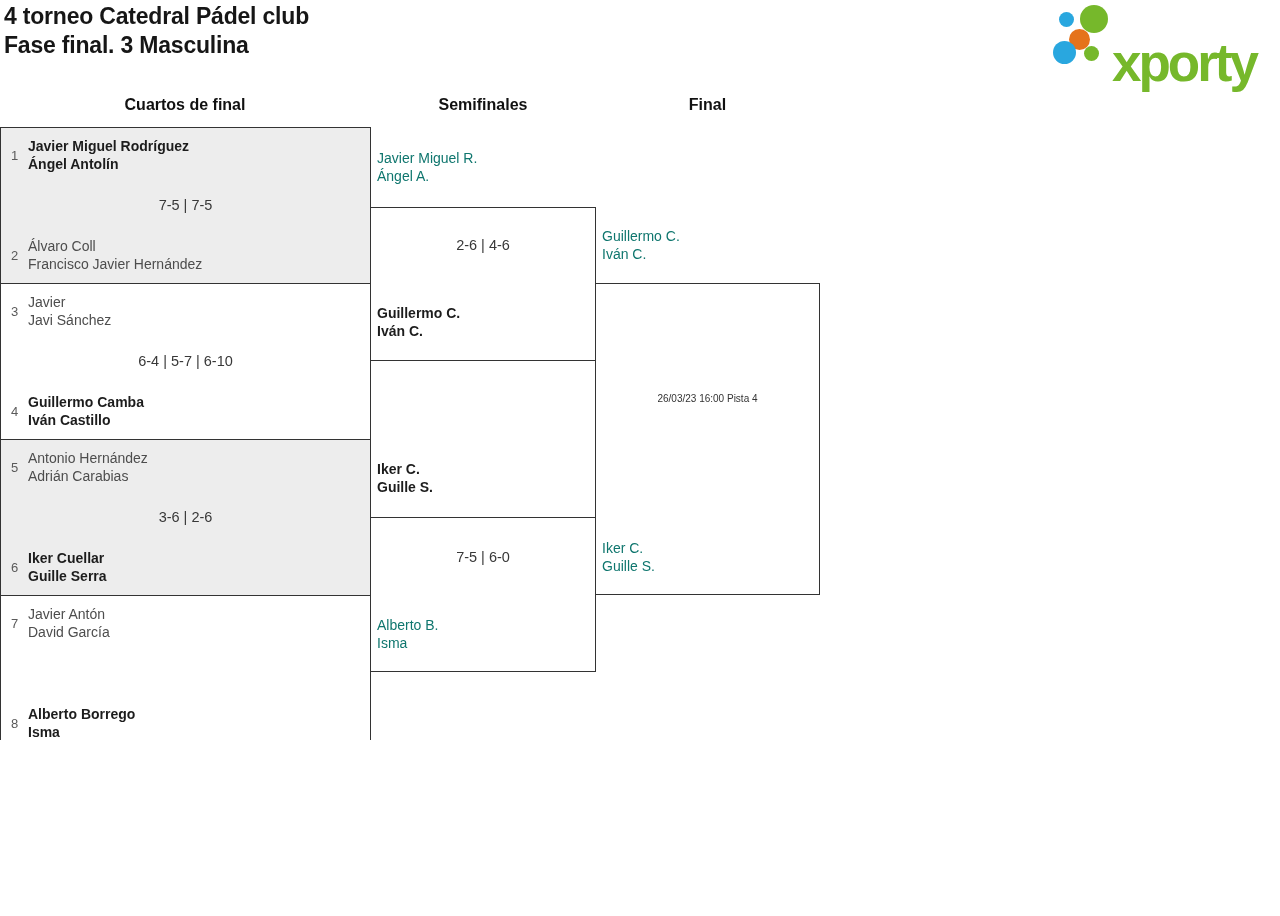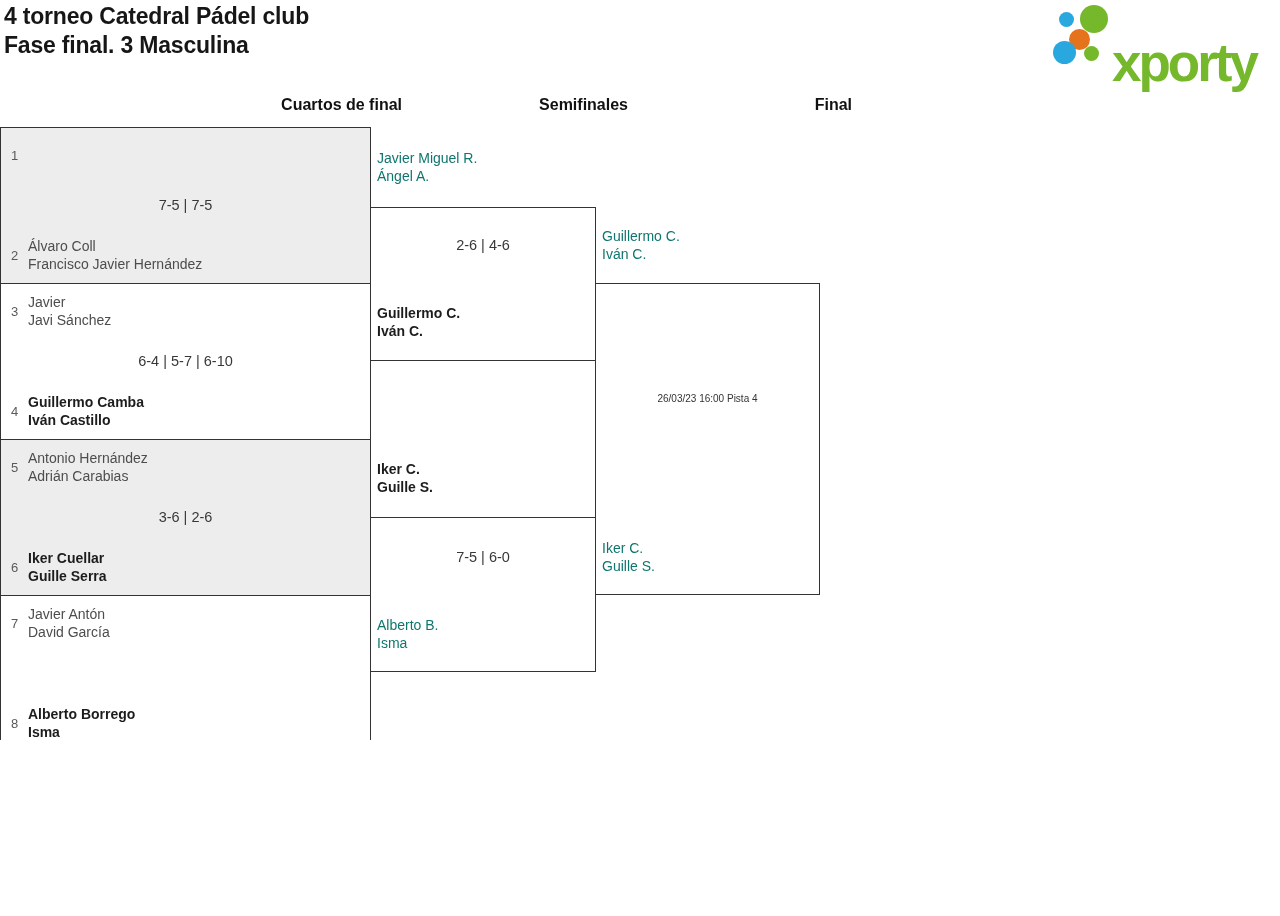--- a/index.html
+++ b/index.html
@@ -13,22 +13,22 @@
   .logo{position:absolute;left:1048px;top:3px;width:230px;height:66px;cursor:pointer;}
   .dot{position:absolute;border-radius:50%;}
   .dot-blue-small {left:11px;top:9px;width:15px;height:15px;background:#29A7DF;}
   .dot-green-big  {left:32px;top:2px;width:28px;height:28px;background:#76B82B;}
   .dot-orange     {left:21px;top:26px;width:21px;height:21px;background:#E5731B;}
   .dot-blue-big   {left:5px;top:38px;width:23px;height:23px;background:#29A7DF;}
   .dot-green-small{left:36px;top:43px;width:15px;height:15px;background:#76B82B;}
   .wordmark{position:absolute;left:64px;top:1px;font-size:53px;line-height:1;
             font-weight:bold;letter-spacing:-3px;color:#76B82B;margin-top:32px;}
   
-  .round-header{position:absolute;top:96px;height:22px;text-align:right;
-                font-size:16px;font-weight:bold;color:#111;padding-left:32px;}
+  .round-header{position:absolute;top:96px;height:22px;text-align:center;
+                font-size:16px;font-weight:bold;color:#111;}
   .rh-qf{left:0;width:370px;}
   .rh-sf{left:370px;width:226px;}
   .rh-f {left:595px;width:225px;}
   
   .qf-card{position:absolute;left:0;width:371px;height:157px;box-sizing:border-box;
            border:1px solid #333;display:flex;flex-direction:column;
            justify-content:space-between;padding:9px 0 10px 0;}
   .qf-card.alt{background:#EDEDED;}
   .qf1{top:127px;} .qf2{top:283px;} .qf3{top:439px;} .qf4{top:595px;}
   .trow{display:flex;align-items:center;min-height:36px;}
@@ -71,20 +71,24 @@
     <span class="wordmark">xporty</span>
   </div>
 
   <div class="round-header rh-qf">Cuartos de final</div>
   <div class="round-header rh-f">Final</div>
   <div class="round-header rh-sf">Semifinales</div>
 
   <div class="qf-card qf1 alt">
     <div class="trow">
       <span class="seed">1</span>
+      <div class="tnames winner">
+        <div>Javier Miguel Rodríguez</div>
+        <div>Ángel Antolín</div>
+      </div>
     </div>
     <div class="qscore">7-5 | 7-5</div>
     <div class="trow">
       <span class="seed">2</span>
       <div class="tnames">
         <div>Álvaro Coll</div>
         <div>Francisco Javier Hernández</div>
       </div>
     </div>
   </div>

